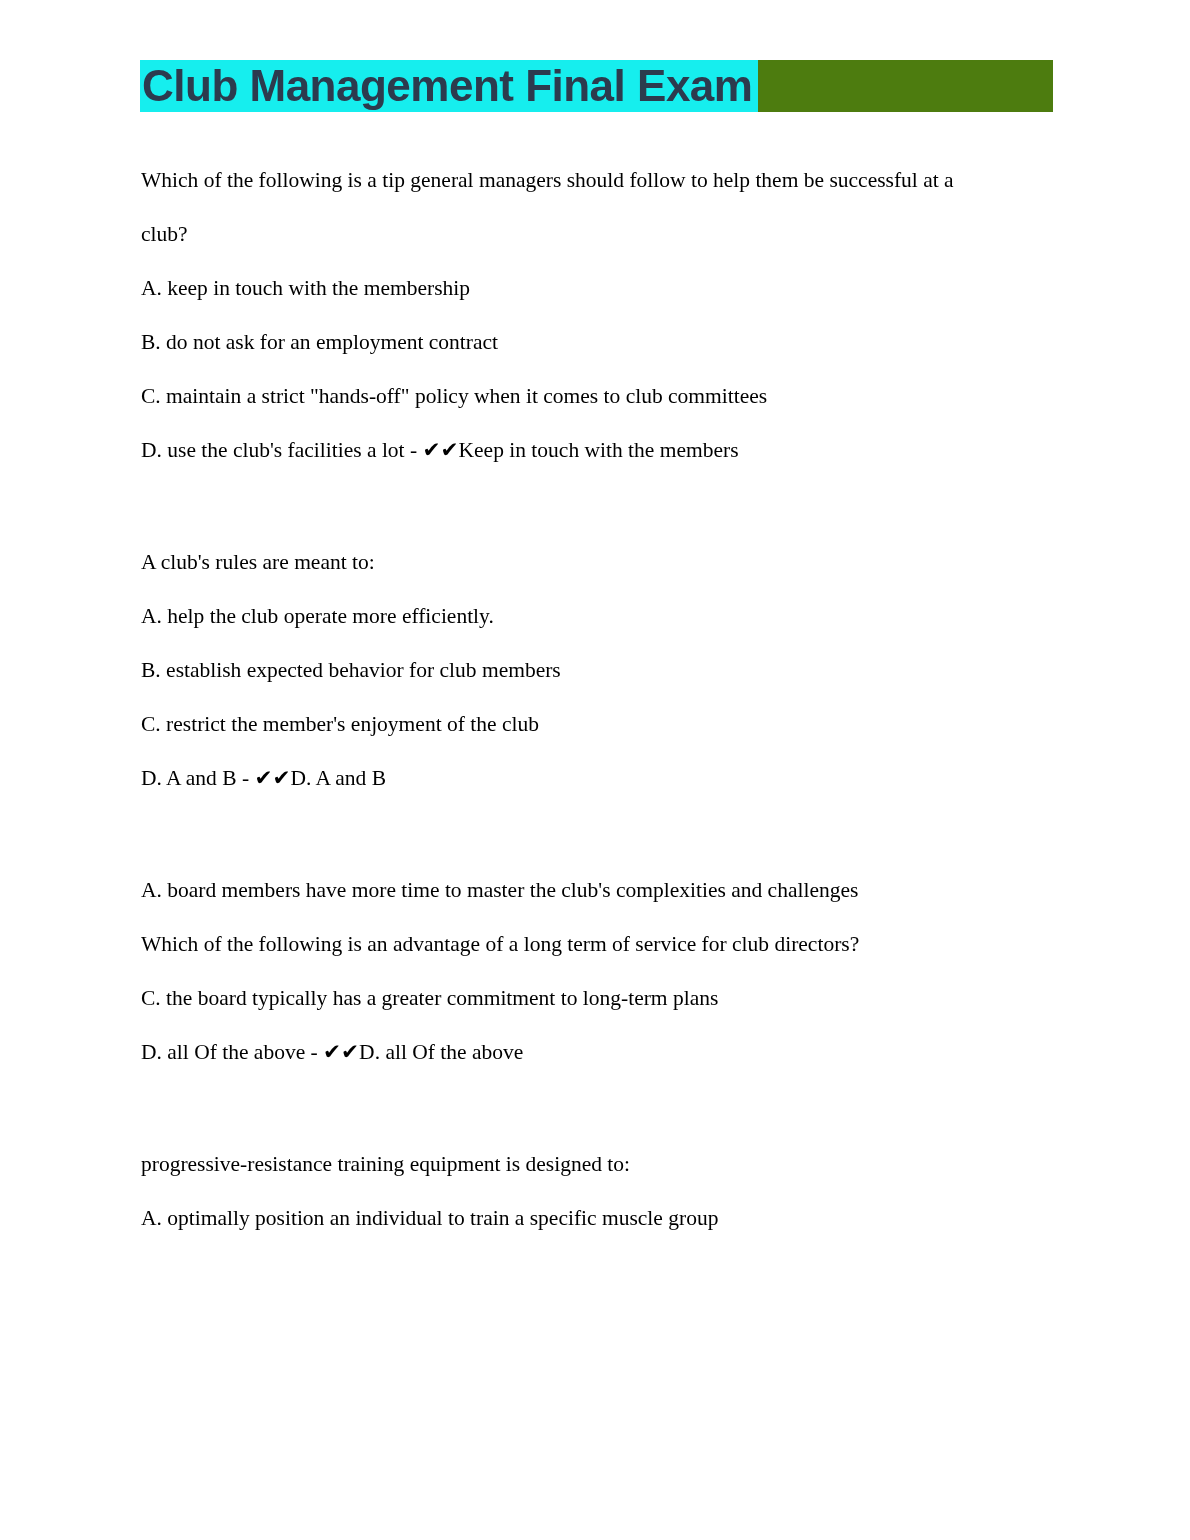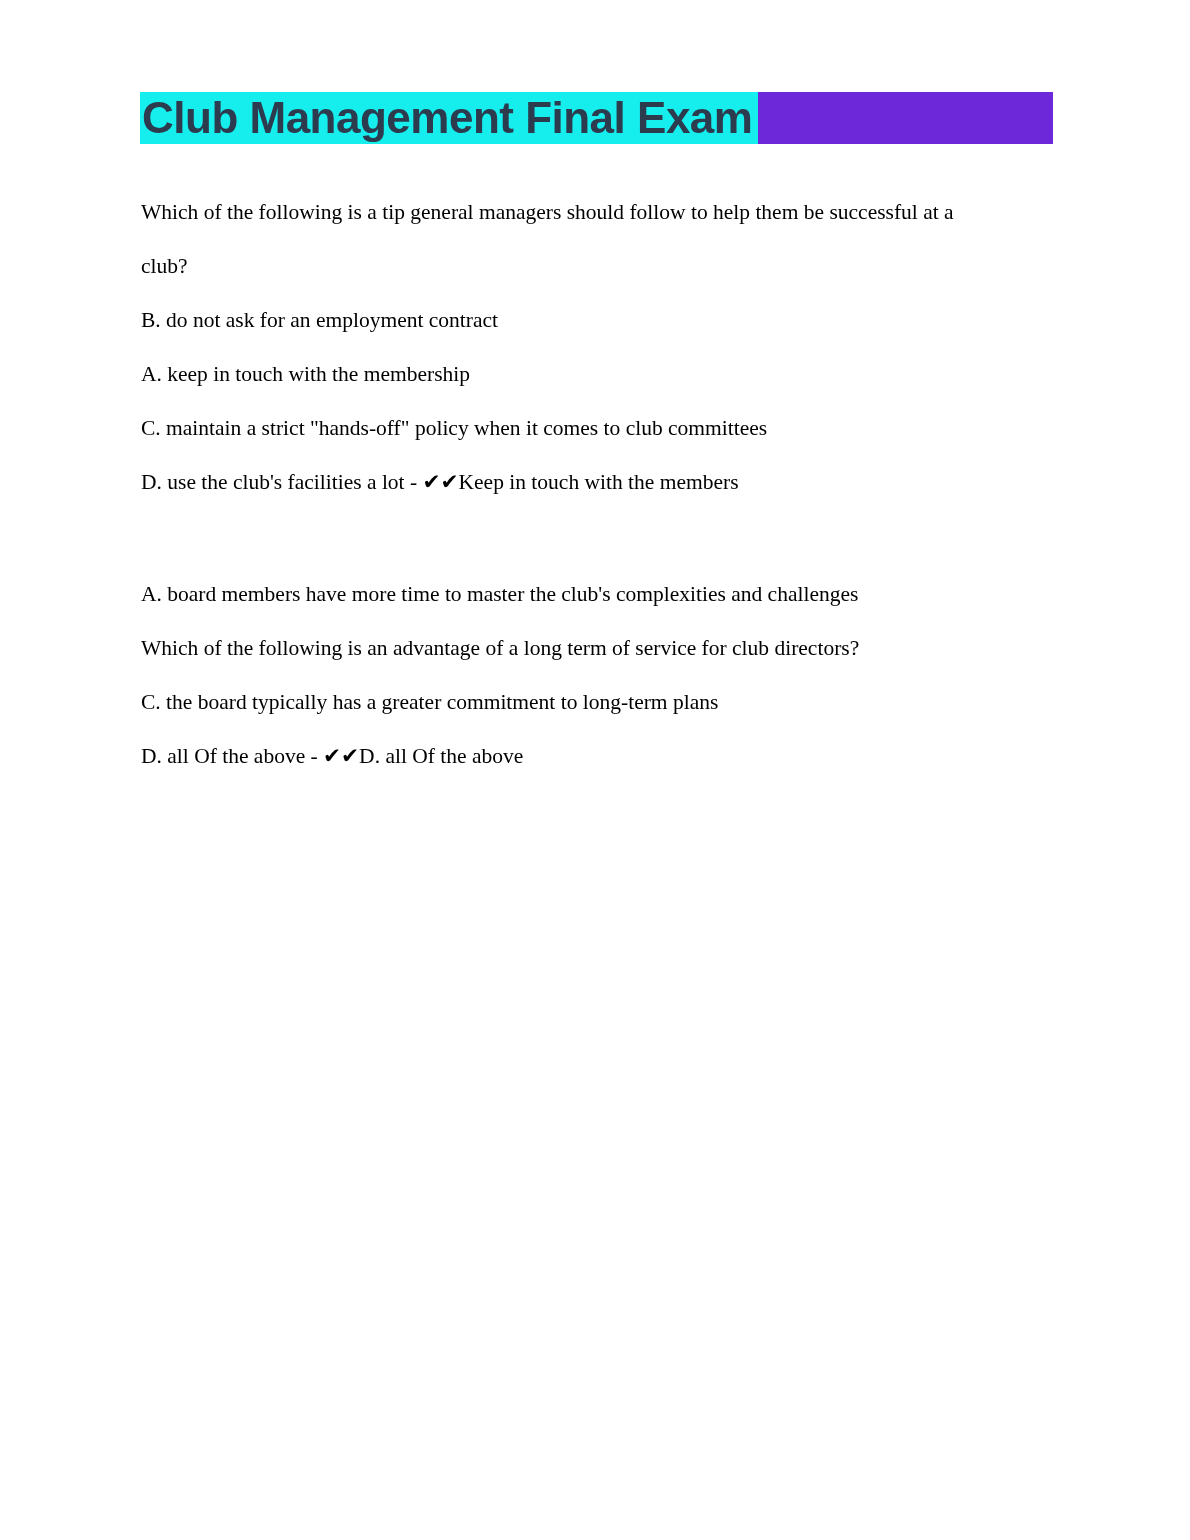--- a/index.html
+++ b/index.html
@@ -7,24 +7,24 @@
     padding: 0;
     background: #ffffff;
   }
   body {
     width: 1190px;
     height: 1540px;
     overflow: hidden;
     position: relative;
   }
   .title-bar {
-    margin: 92px 0 0 140px;
+    margin: 60px 0 0 140px;
     width: 913px;
     height: 52px;
-    background: #6d28d9;
+    background: #4d7c0f;
     white-space: nowrap;
   }
   .title-highlight {
     display: inline-block;
     height: 52px;
     background: #16eeee;
     color: #2c3b4e;
     font-family: "Liberation Sans", sans-serif;
     font-weight: 700;
     font-size: 44px;
@@ -58,29 +58,40 @@
 
   <div class="title-bar">
     <span class="title-highlight">Club Management Final Exam</span>
   </div>
 
   <div class="content">
 
     <section class="question">
       <p>Which of the following is a tip general managers should follow to help them be successful at a</p>
       <p>club?</p>
+      <p>A. keep in touch with the membership</p>
       <p>B. do not ask for an employment contract</p>
-      <p>A. keep in touch with the membership</p>
       <p>C. maintain a strict "hands-off" policy when it comes to club committees</p>
       <p>D. use the club's facilities a lot - ✔✔Keep in touch with the members</p>
     </section>
 
+    <section class="question">
+      <p>A club's rules are meant to:</p>
+      <p>A. help the club operate more efficiently.</p>
+      <p>B. establish expected behavior for club members</p>
+      <p>C. restrict the member's enjoyment of the club</p>
+      <p>D. A and B - ✔✔D. A and B</p>
+    </section>
 
     <section class="question">
       <p>A. board members have more time to master the club's complexities and challenges</p>
       <p>Which of the following is an advantage of a long term of service for club directors?</p>
       <p>C. the board typically has a greater commitment to long-term plans</p>
       <p>D. all Of the above - ✔✔D. all Of the above</p>
     </section>
 
+    <section class="question">
+      <p>progressive-resistance training equipment is designed to:</p>
+      <p>A. optimally position an individual to train a specific muscle group</p>
+    </section>
 
   </div>
 </div>
 
 </body></html>

